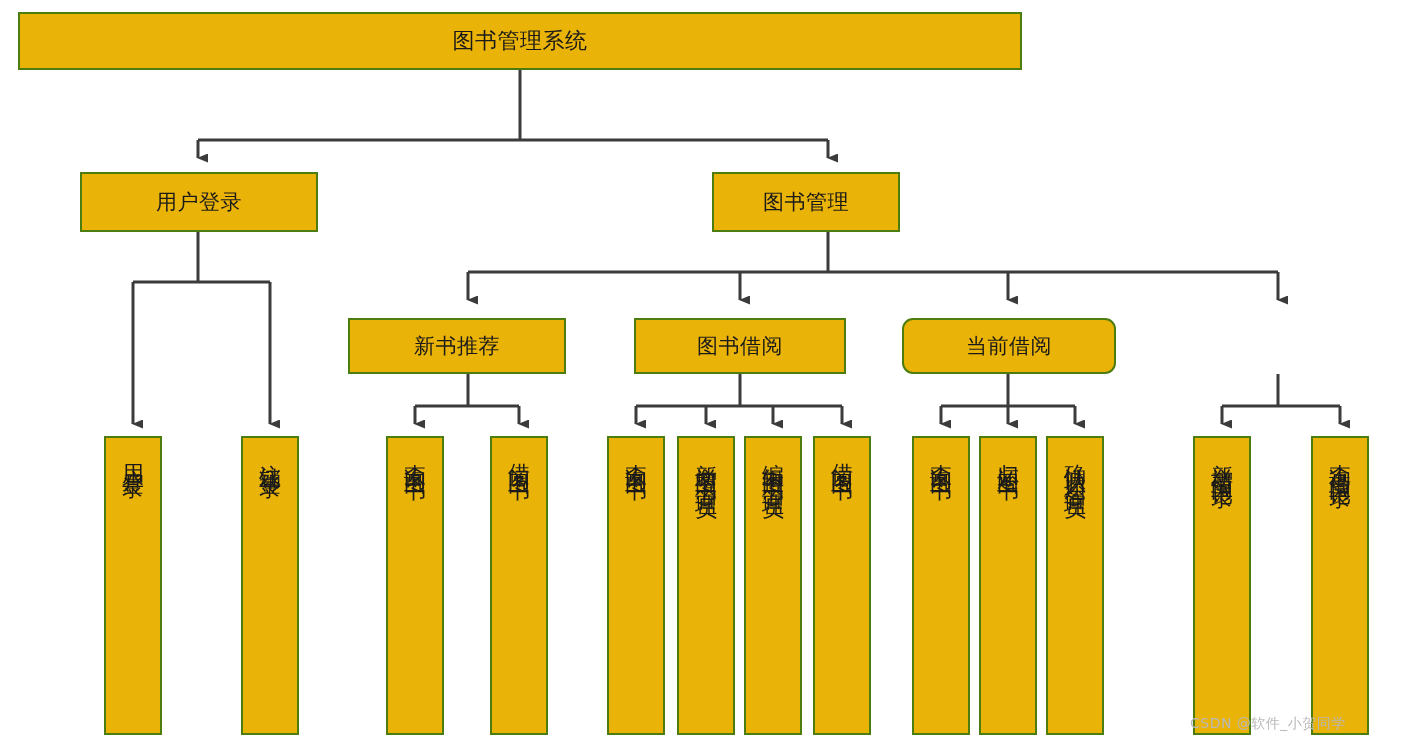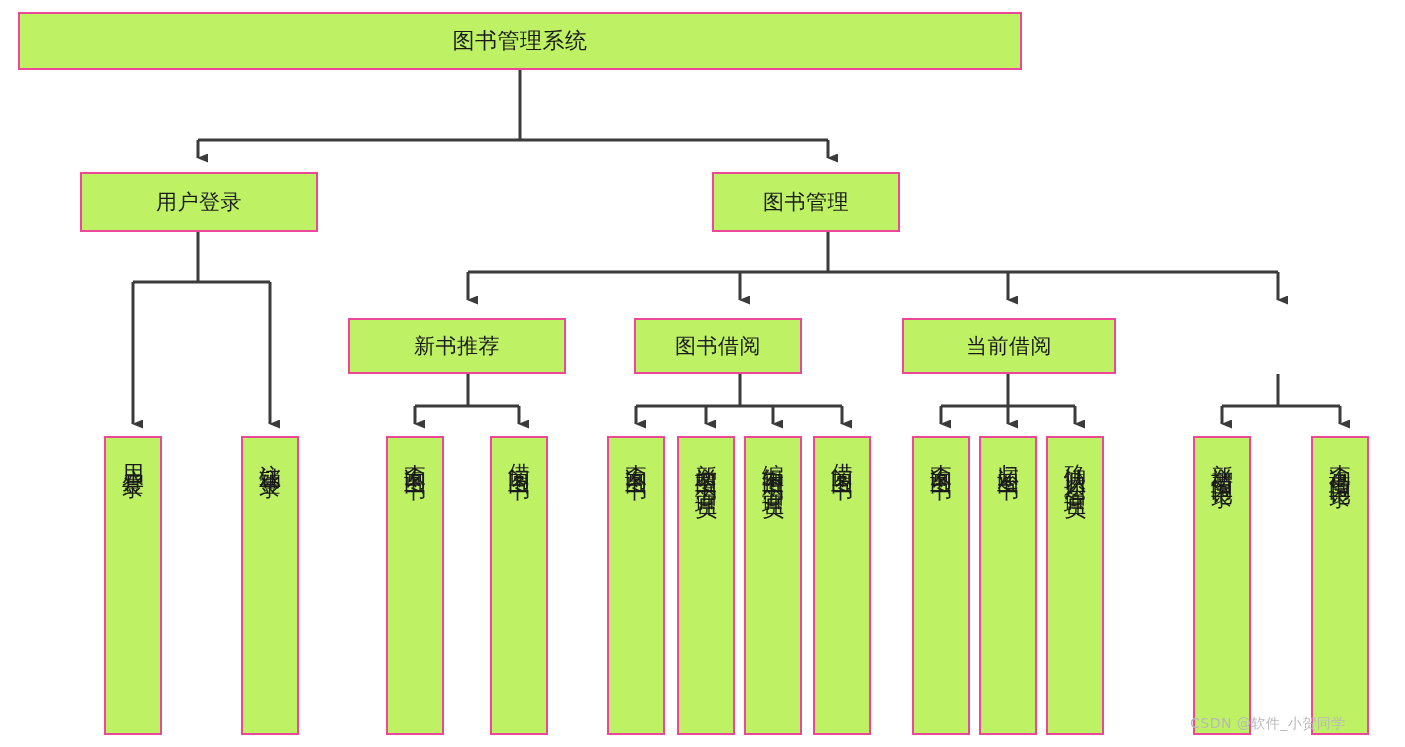--- a/index.html
+++ b/index.html
@@ -21,22 +21,22 @@
     position: absolute;
     left: 0;
     top: 0;
     width: 1405px;
     height: 747px;
     pointer-events: none;
   }
   .node {
     position: absolute;
     box-sizing: border-box;
-    border: 2px solid #ec4899;
-    background: #bef264;
+    border: 2px solid #4d7c0f;
+    background: #eab308;
     display: flex;
     align-items: center;
     justify-content: center;
     color: #1a1a1a;
   }
   .node .lbl {
     display: block;
     text-align: center;
     line-height: 1.18;
   }
@@ -135,25 +135,25 @@
   </div>
 
   <div class="node h" style="left:712px; top:172px; width:188px; height:60px;">
     <span class="lbl">图书管理</span>
   </div>
 
   <div class="node h" style="left:348px; top:318px; width:218px; height:56px;">
     <span class="lbl">新书推荐</span>
   </div>
 
-  <div class="node h" style="left:634px; top:318px; width:168px; height:56px;">
+  <div class="node h" style="left:634px; top:318px; width:212px; height:56px;">
     <span class="lbl">图书借阅</span>
   </div>
 
-  <div class="node h" style="left:902px; top:318px; width:214px; height:56px;">
+  <div class="node h" style="left:902px; top:318px; width:214px; height:56px;border-radius:11px;">
     <span class="lbl">当前借阅</span>
   </div>
 
 
   <div class="node v" style="left:104px; top:436px; width:58px; height:299px;">
     <span class="lbl">用户登录</span>
   </div>
   <div class="node v" style="left:241px; top:436px; width:58px; height:299px;">
     <span class="lbl">注销登录</span>
   </div>

